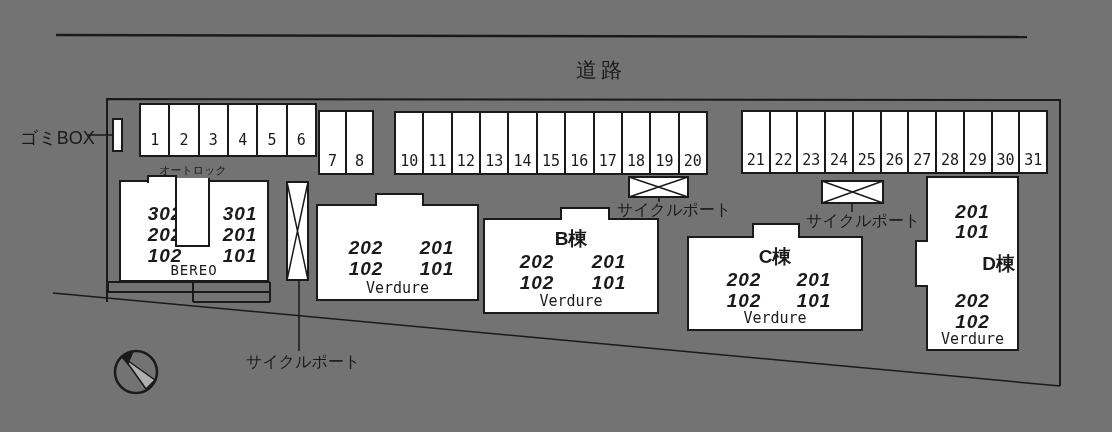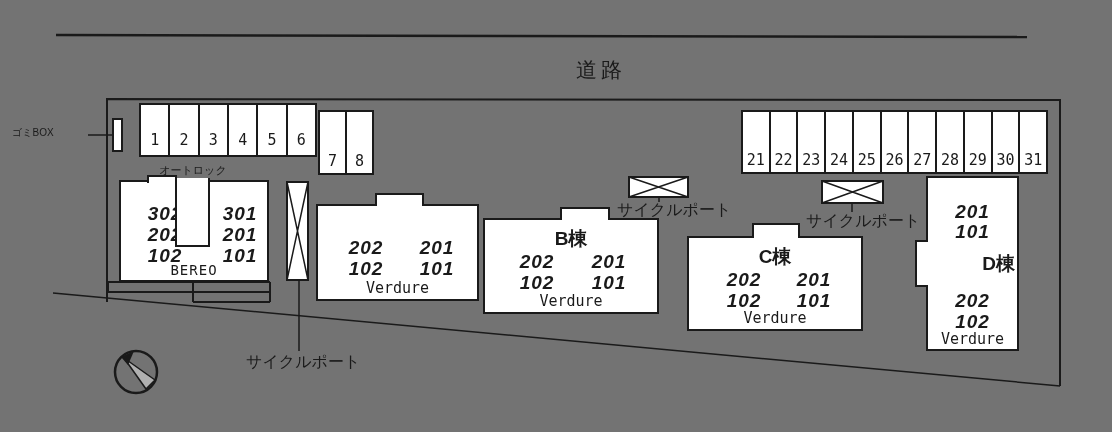--- a/index.html
+++ b/index.html
@@ -28,21 +28,21 @@
   .btitle{position:absolute;left:0;right:0;text-align:center;font-weight:bold;
     font-size:19px;line-height:20px;}
   .roomcol{position:absolute;width:60px;text-align:center;font-weight:bold;font-style:italic;
     font-size:19px;line-height:21px;letter-spacing:1px;}
   .verdure{position:absolute;left:0;right:0;text-align:center;
     font-family:"DejaVu Sans Mono",monospace;font-size:15px;line-height:14px;}
   .bereo-name{position:absolute;left:0;right:0;bottom:2px;text-align:center;
     font-family:"DejaVu Sans Mono",monospace;font-size:14px;letter-spacing:1px;line-height:15px;}
 
   .road-lbl{left:576px;top:56px;font-size:21px;letter-spacing:4px;}
-  .gomi-lbl{left:12px;top:126px;font-size:10px;}
+  .gomi-lbl{left:20px;top:126px;font-size:18px;}
   .gomi-box{position:absolute;left:112px;top:118px;width:11px;height:34px;
     border:2px solid #1a1a1a;box-sizing:border-box;background:#fff;z-index:2;}
   .autolock-lbl{left:159px;top:165px;width:68px;text-align:center;font-size:11px;line-height:10px;}
   .cycle-lbl{font-size:16px;line-height:17px;}
 </style>
 </head>
 <body>
 
 <div class="canvas">
 
@@ -98,20 +98,33 @@
     <div class="stall">4</div>
     <div class="stall">5</div>
     <div class="stall">6</div>
   </div>
 
   <div class="stall-group g2" style="left:318px;top:110px;width:56px;height:65px;">
     <div class="stall">7</div>
     <div class="stall">8</div>
   </div>
 
+  <div class="stall-group g3" style="left:394px;top:111px;width:314px;height:64px;">
+    <div class="stall">10</div>
+    <div class="stall">11</div>
+    <div class="stall">12</div>
+    <div class="stall">13</div>
+    <div class="stall">14</div>
+    <div class="stall">15</div>
+    <div class="stall">16</div>
+    <div class="stall">17</div>
+    <div class="stall">18</div>
+    <div class="stall">19</div>
+    <div class="stall">20</div>
+  </div>
 
   <div class="stall-group g4" style="left:741px;top:110px;width:307px;height:64px;">
     <div class="stall">21</div>
     <div class="stall">22</div>
     <div class="stall">23</div>
     <div class="stall">24</div>
     <div class="stall">25</div>
     <div class="stall">26</div>
     <div class="stall">27</div>
     <div class="stall">28</div>

